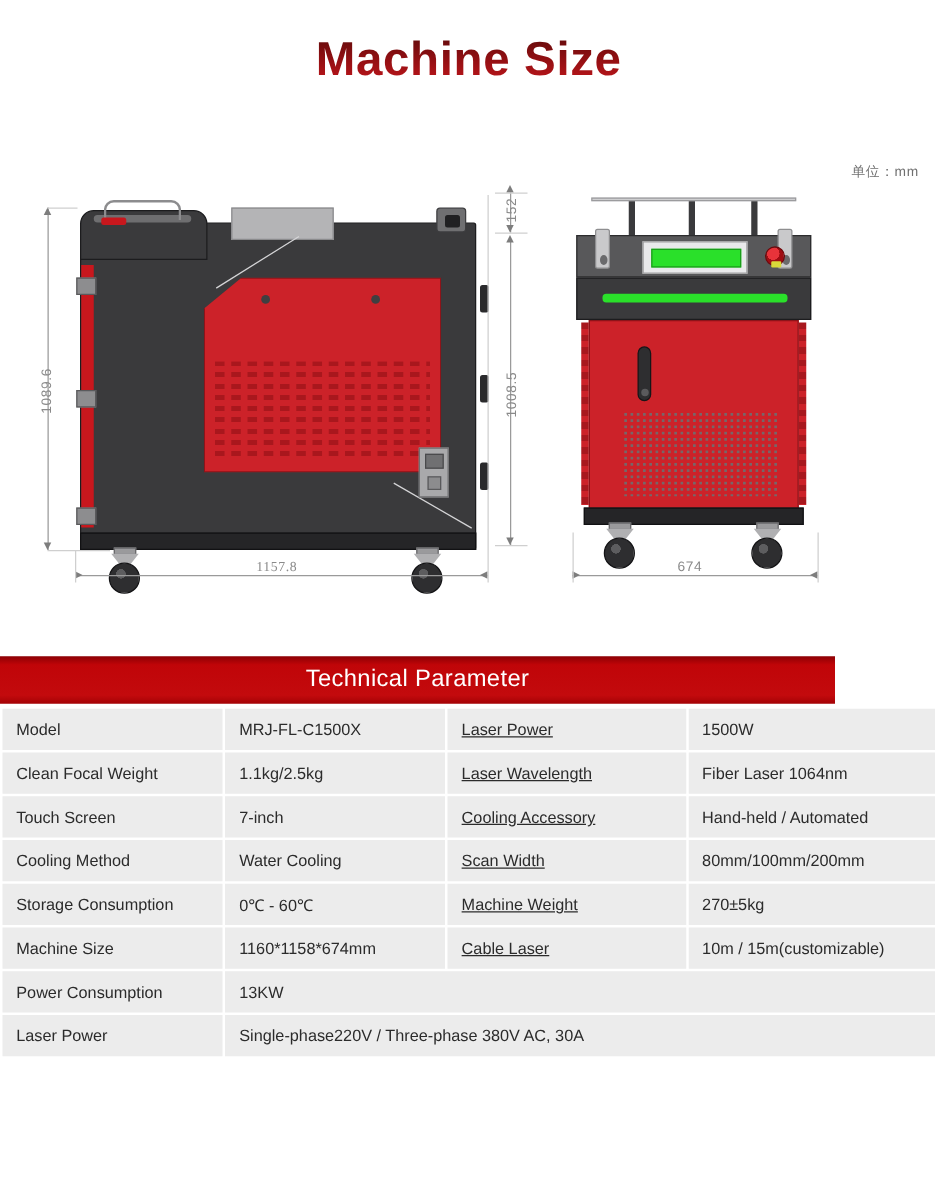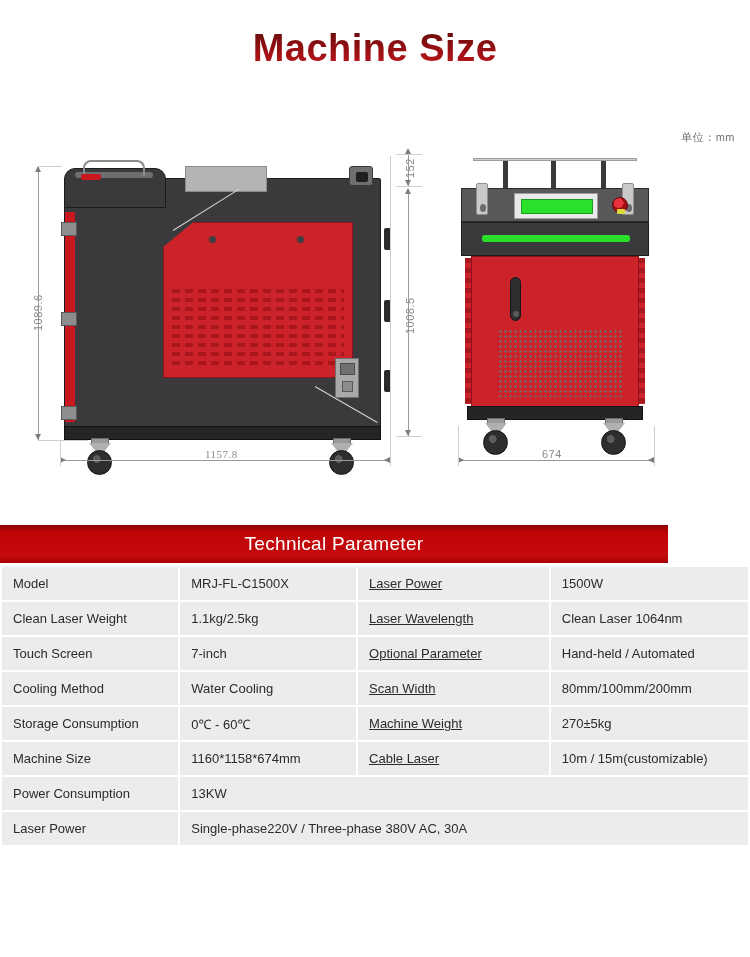--- a/index.html
+++ b/index.html
@@ -392,29 +392,29 @@
     <div class="tbl-header">Technical Parameter</div>
     <table class="tbl">
       <tbody>
         <tr>
           <td class="c1">Model</td>
           <td class="c2">MRJ-FL-C1500X</td>
           <td class="c3">Laser Power</td>
           <td class="c4">1500W</td>
         </tr>
         <tr>
-          <td class="c1">Clean Laser Weight</td>
+          <td class="c1">Clean Focal Weight</td>
           <td class="c2">1.1kg/2.5kg</td>
           <td class="c3">Laser Wavelength</td>
-          <td class="c4">Clean Laser 1064nm</td>
+          <td class="c4">Fiber Laser 1064nm</td>
         </tr>
         <tr>
           <td class="c1">Touch Screen</td>
           <td class="c2">7-inch</td>
-          <td class="c3">Optional Parameter</td>
+          <td class="c3">Cooling Accessory</td>
           <td class="c4">Hand-held / Automated</td>
         </tr>
         <tr>
           <td class="c1">Cooling Method</td>
           <td class="c2">Water Cooling</td>
           <td class="c3">Scan Width</td>
           <td class="c4">80mm/100mm/200mm</td>
         </tr>
         <tr>
           <td class="c1">Storage Consumption</td>

